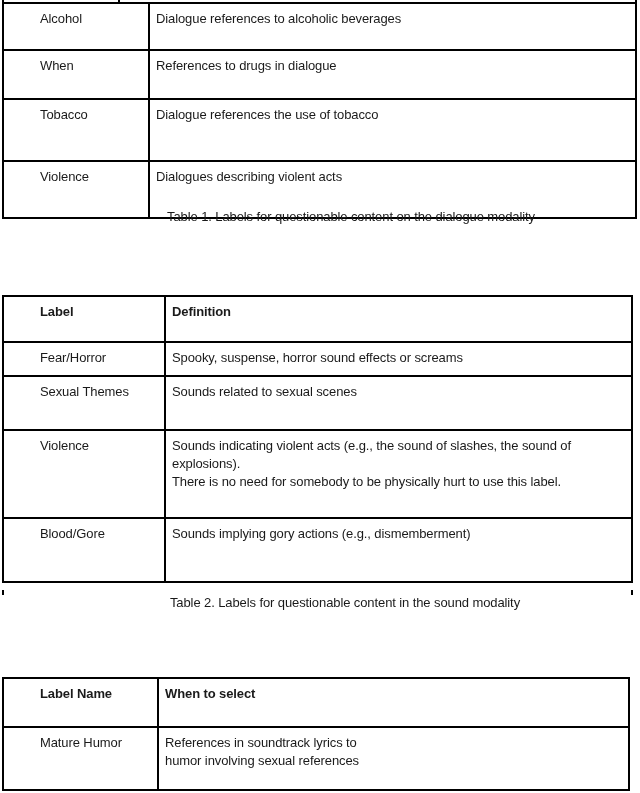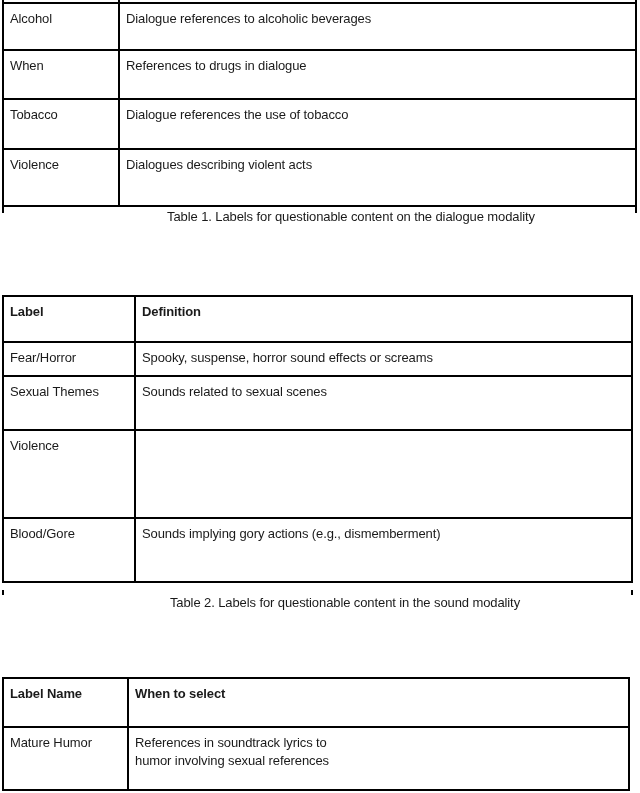--- a/index.html
+++ b/index.html
@@ -14,21 +14,21 @@
     line-height: 18px;
     color: #1a1a1a;
     letter-spacing: -0.1px;
   }
   .tbl {
     position: absolute;
     box-sizing: border-box;
     border: 2px solid #000000;
     background: #ffffff;
   }
-  .trow { display: flex; box-sizing: border-box; overflow: hidden; }
+  .trow { display: flex; box-sizing: border-box; overflow: hidden; padding-left: 30px; }
   .hline { height: 2px; background: #000000; }
   .c1 {
     box-sizing: border-box;
     flex: none;
     border-right: 2px solid #000000;
     padding: 6px 4px 0 6px;
     overflow: hidden;
   }
   .c2 {
     box-sizing: border-box;
@@ -73,21 +73,21 @@
     <div class="trow" style="height:45px">
       <div class="c1">Alcohol</div>
       <div class="c2">Dialogue references to alcoholic beverages</div>
     </div>
     <div class="hline"></div>
     <div class="trow" style="height:47px">
       <div class="c1">When</div>
       <div class="c2">References to drugs in dialogue</div>
     </div>
     <div class="hline"></div>
-    <div class="trow" style="height:48px">
+    <div class="trow" style="height:60px">
       <div class="c1">Tobacco</div>
       <div class="c2">Dialogue references the use of tobacco</div>
     </div>
     <div class="hline"></div>
     <div class="trow" style="height:55px">
       <div class="c1">Violence</div>
       <div class="c2">Dialogues describing violent acts</div>
     </div>
   </div>
 
@@ -110,20 +110,22 @@
       <div class="c2">Spooky, suspense, horror sound effects or screams</div>
     </div>
     <div class="hline"></div>
     <div class="trow" style="height:52px">
       <div class="c1">Sexual Themes</div>
       <div class="c2">Sounds related to sexual scenes</div>
     </div>
     <div class="hline"></div>
     <div class="trow" style="height:86px">
       <div class="c1">Violence</div>
+      <div class="c2">Sounds indicating violent acts (e.g., the sound of slashes, the sound of explosions).
+There is no need for somebody to be physically hurt to use this label.</div>
     </div>
     <div class="hline"></div>
     <div class="trow" style="height:62px">
       <div class="c1">Blood/Gore</div>
       <div class="c2">Sounds implying gory actions (e.g., dismemberment)</div>
     </div>
   </div>
 
   <div class="stub" id="t2-stub-bl"></div>
   <div class="stub" id="t2-stub-br"></div>

